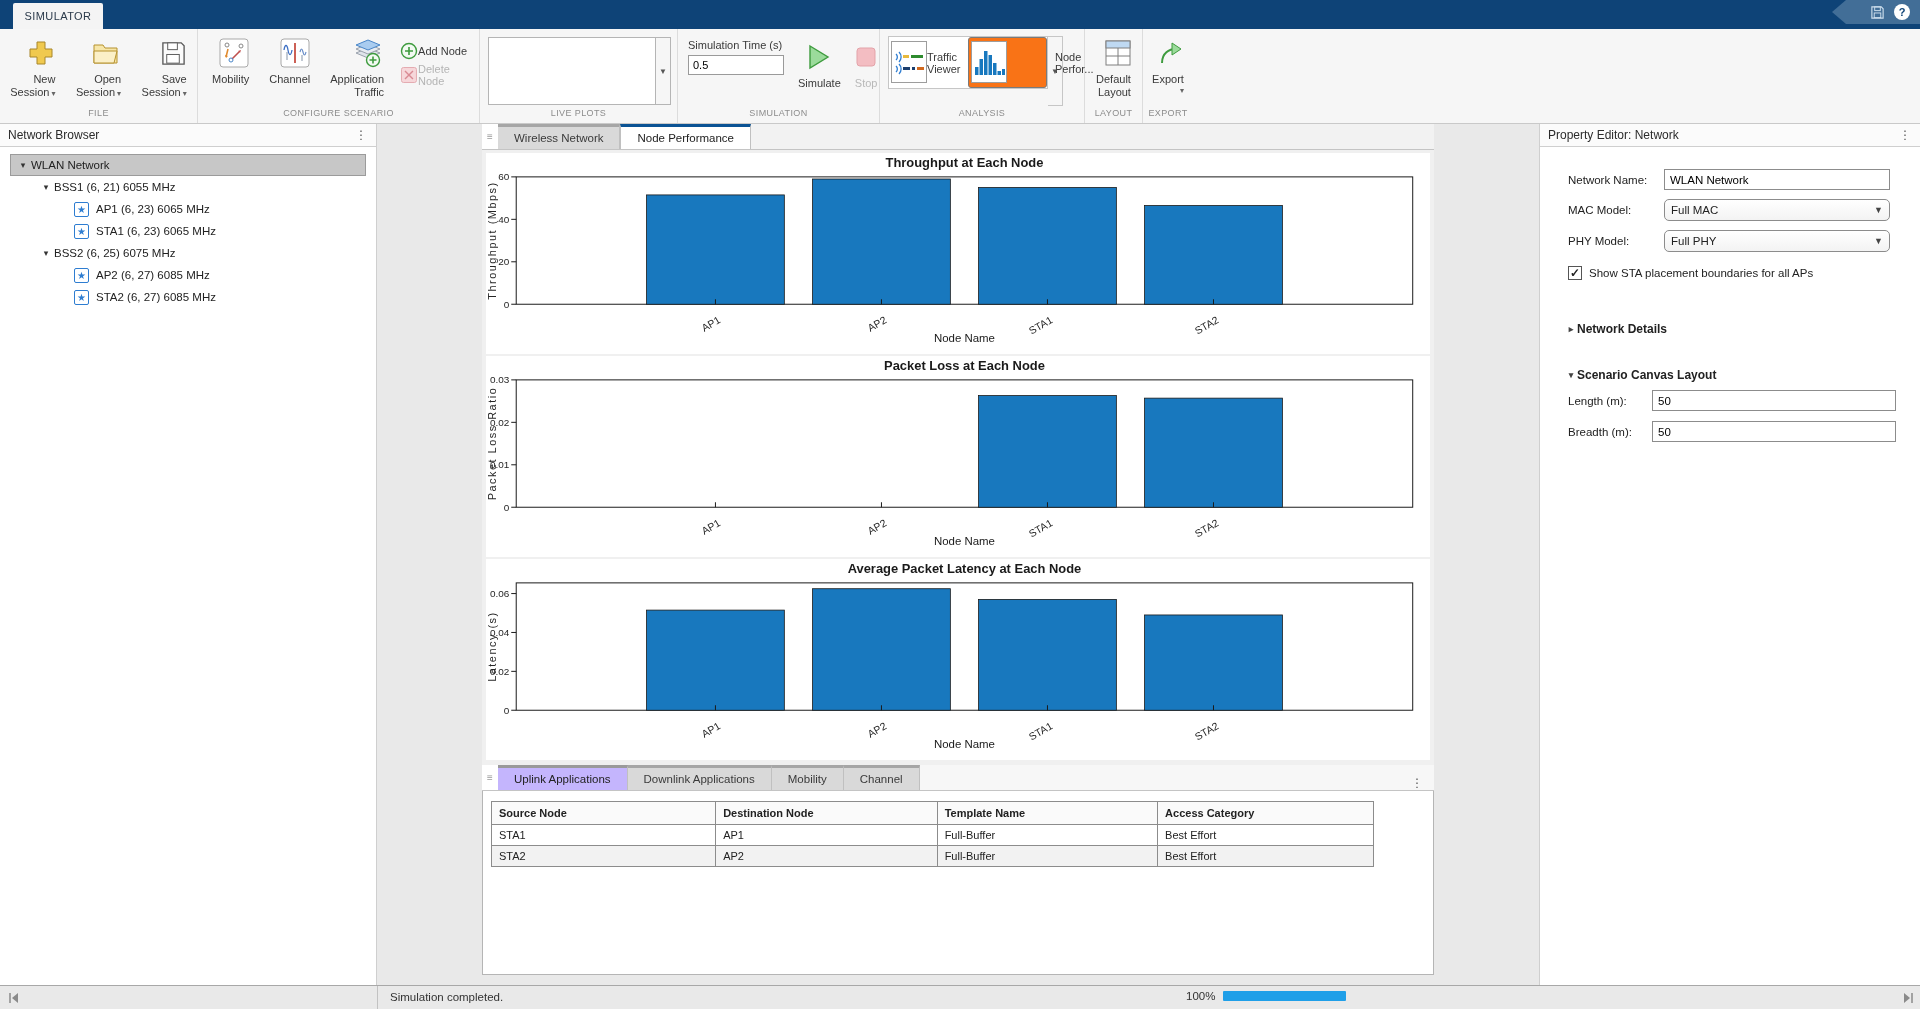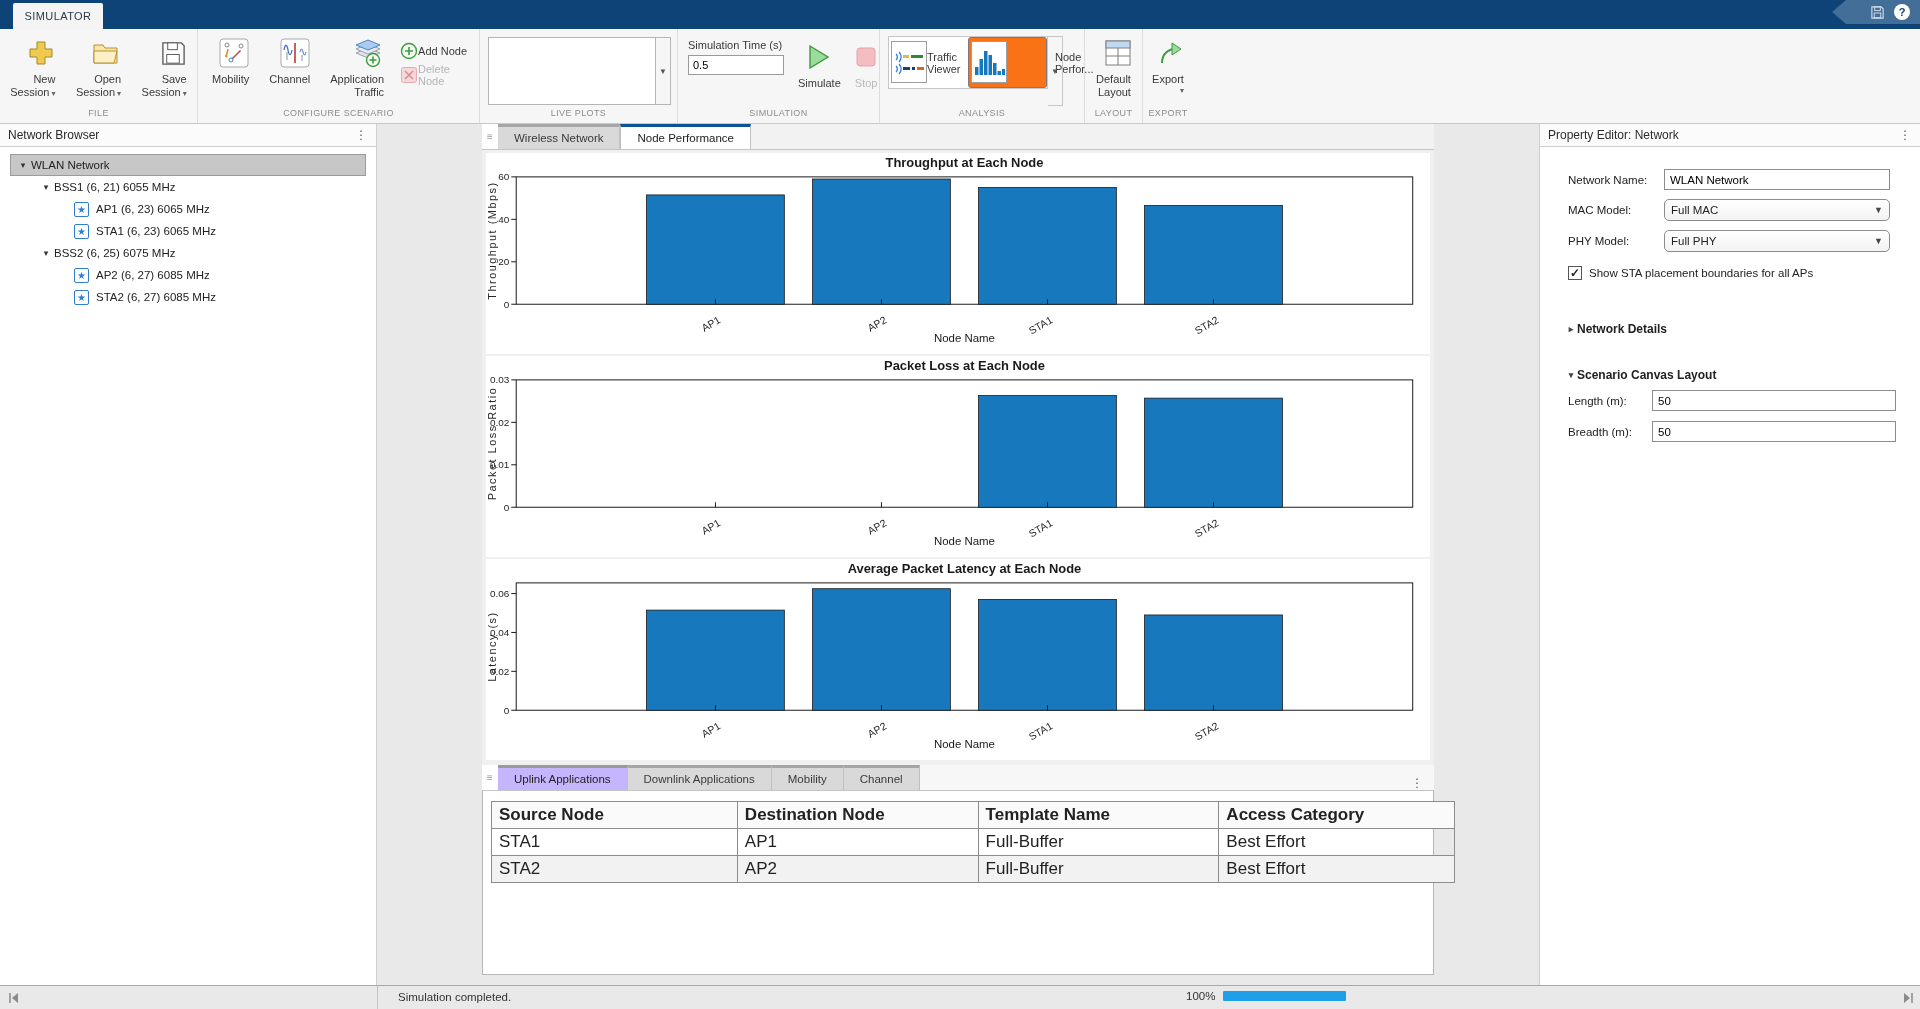--- a/index.html
+++ b/index.html
@@ -69,21 +69,21 @@
   .tabbar { height:26px; background:#f2f2f2; display:flex; align-items:flex-end; border-bottom:1px solid #c4c4c4; }
   .handle { width:16px; height:25px; display:flex; align-items:center; justify-content:center;
             color:#9a9a9a; font-size:10px; background:#fff; }
   .tab { height:25px; padding:0 16px; display:flex; align-items:center; font-size:11.5px; color:#3a3a3a;
          background:#d9d9d9; border-top:3px solid #a6a6a6; border-right:1px solid #c0c0c0; }
   .tab.active { background:#fff; border-top:3px solid #0b5394; border-left:1px solid #c0c0c0; color:#222; }
   .tab.active-gray { background:#c4b5fd; border-top:3px solid #9a9a9a; color:#222; }
   .charts-area { height:615px; background:#f0f0f0; padding:3px 4px; }
   .figure { background:#fff; height:201px; margin-bottom:2px; }
   .bottom-body { flex:1; background:#fff; border:1px solid #b5b5b5; border-top:none; margin-bottom:10px; padding:10px 8px; }
-  table.apps { border-collapse:collapse; width:964px; font-size:17px; color:#222; }
+  table.apps { border-collapse:collapse; width:883px; font-size:11px; color:#222; }
   table.apps th, table.apps td { border:1px solid #8c8c8c; padding:3px 7px; text-align:left; height:21px; }
   table.apps th { font-weight:bold; background:#fafafa; height:23px; }
   table.apps tr.alt td { background:#f2f2f2; }
 
   .right-panel { flex:1; background:#fff; display:flex; flex-direction:column; border-left:1px solid #cfcfcf; }
   .pe-body { padding:22px 0 0 0; font-size:11.5px; color:#222; }
   .prow { display:flex; align-items:center; margin:0 30px 9px 28px; }
   .prow label { width:96px; flex:none; }
   .pe-input { flex:1; height:21px; border:1px solid #8c8c8c; font-size:11.5px; padding:0 5px;
               font-family:"Liberation Sans",sans-serif; }
@@ -97,21 +97,21 @@
   .sect-head { font-weight:bold; font-size:12px; color:#222; margin-left:25px; display:flex; align-items:center; }
   .sect-head .tw { color:#444; }
   .prow2 { display:flex; align-items:center; margin:10px 24px 9px 28px; }
   .prow2 label { width:84px; flex:none; }
 
   
   .statusbar { position:relative; height:24px; background:#e9e9e9; border-top:1px solid #a8a8a8;
                font-size:11.5px; color:#333; }
   .sb-left-icon { position:absolute; left:8px; top:6px; }
   .sb-div { position:absolute; left:377px; top:0; bottom:0; width:1px; background:#c2c2c2; }
-  .sb-msg { position:absolute; left:390px; top:5px;margin-left:8px; }
+  .sb-msg { position:absolute; left:390px; top:5px; }
   .sb-progress { position:absolute; left:1186px; top:4px; display:flex; align-items:center; gap:8px; }
   .sb-bar { width:123px; height:10px; background:#1f9fe8; border-radius:1px; }
   .sb-right-icon { position:absolute; right:6px; top:6px; }
 </style>
 </head>
 <body>
 
 <div class="titlebar">
   <div class="sim-tab">SIMULATOR</div>
   <div class="quick-access">

